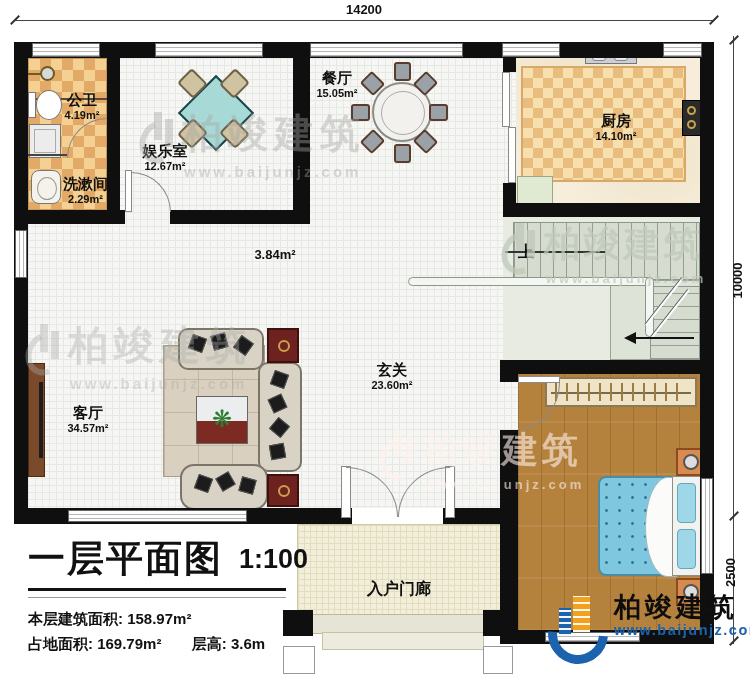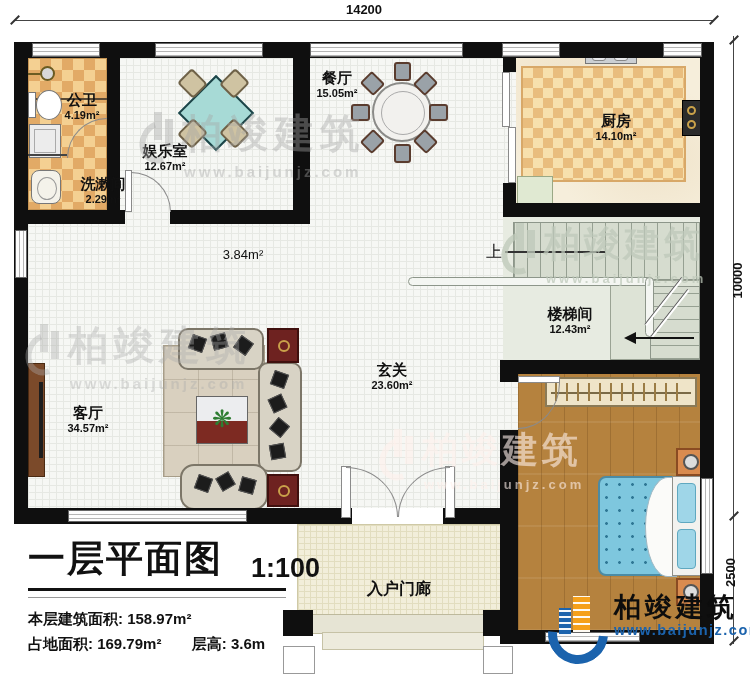--- a/index.html
+++ b/index.html
@@ -33,38 +33,38 @@
   .arc{position:absolute;box-sizing:border-box;}
   .treads-v{position:absolute;background-color:#d6dccf;border:1px solid #8d968a;box-sizing:border-box;
             background-image:repeating-linear-gradient(90deg,#96a092 0 1px,transparent 1px 13px);}
   .treads-h{position:absolute;background-color:#d6dccf;border:1px solid #8d968a;box-sizing:border-box;
             background-image:repeating-linear-gradient(0deg,#96a092 0 1px,transparent 1px 13px);}
   .rail{position:absolute;background:#f4f6f2;border:1px solid #8d968a;border-radius:5px;box-sizing:border-box;}
   
   .room-label{position:absolute;text-align:center;line-height:1.1;z-index:40;}
   .room-label .nm{display:block;font-size:15px;font-weight:700;}
   .room-label .ar{display:block;font-size:11px;font-weight:700;}
-  .small-note{position:absolute;font-size:13px;font-weight:400;z-index:40;}
+  .small-note{position:absolute;font-size:13px;font-weight:700;z-index:40;padding-left:32px;}
   .dim-line{position:absolute;background:#444;z-index:30;}
   .dim-tick{position:absolute;width:12px;height:2px;background:#333;transform:rotate(-45deg);z-index:31;}
   .dim-text{position:absolute;font-size:13px;font-weight:700;color:#111;text-align:center;z-index:31;}
   .vtext{transform:rotate(-90deg);}
   
   .wm{position:absolute;pointer-events:none;z-index:60;font-weight:900;}
   .wm-row{display:flex;align-items:center;gap:8px;}
   .wm-logo{position:relative;width:34px;height:44px;flex:0 0 auto;}
   .wm-logo::before{content:"";position:absolute;left:0;top:8px;width:26px;height:32px;border:6px solid currentColor;
                    border-right-color:transparent;border-top-color:transparent;border-radius:50%;transform:rotate(25deg);}
   .wm-logo::after{content:"";position:absolute;left:14px;top:0;width:8px;height:28px;background:currentColor;
                   box-shadow:11px 7px 0 0 currentColor;}
   .wm-text{font-size:40px;letter-spacing:6px;white-space:nowrap;}
   .wm-site{font-size:15px;letter-spacing:3px;margin-top:2px;margin-left:44px;white-space:nowrap;}
   
   .titleblock{position:absolute;left:28px;top:534px;z-index:70;}
-  .tb-row{display:flex;align-items:flex-end;gap:12px;}
+  .tb-row{display:flex;align-items:center;}
   .tb-title{font-size:37px;font-weight:900;letter-spacing:2px;}
   .tb-scale{font-size:27px;font-weight:700;margin-left:16px;}
   .tb-rule{width:258px;height:6px;border-top:3px solid #111;border-bottom:1px solid #999;margin:4px 0 8px 0;}
   .tb-stat{font-size:15px;font-weight:700;line-height:25px;white-space:nowrap;}
   .tb-gap{display:inline-block;width:22px;}
   
   .brand{position:absolute;left:546px;top:592px;z-index:80;display:flex;align-items:flex-start;}
   .brand-logo{position:relative;width:64px;height:68px;flex:0 0 auto;}
   .bl-arc{position:absolute;left:2px;top:12px;width:42px;height:42px;border:9px solid #1b63ad;border-radius:50%;
           border-top-color:transparent;border-right-color:transparent;transform:rotate(-40deg);}
@@ -256,39 +256,35 @@
   <div class="dim-tick" style="left:728px;top:39px;"></div>
   <div class="dim-tick" style="left:728px;top:515px;"></div>
   <div class="dim-tick" style="left:728px;top:640px;"></div>
   <div class="dim-text vtext" style="left:697px;top:273px;width:80px;">10000</div>
   <div class="dim-text vtext" style="left:700px;top:565px;width:60px;">2500</div>
 
   <div class="room-label" style="left:42px;top:92px;width:80px;">
     <span class="nm">公卫</span>
       <span class="ar">4.19m²</span>
     </div>
-  <div class="room-label" style="left:30px;top:176px;width:100px;margin-left:23px;">
+  <div class="room-label" style="left:30px;top:176px;width:111px;">
     <span class="nm">洗漱间</span>
       <span class="ar">2.29m²</span>
     </div>
   <div class="room-label" style="left:115px;top:143px;width:100px;">
     <span class="nm">娱乐室</span>
       <span class="ar">12.67m²</span>
     </div>
   <div class="room-label" style="left:297px;top:70px;width:80px;">
     <span class="nm">餐厅</span>
       <span class="ar">15.05m²</span>
     </div>
   <div class="room-label" style="left:566px;top:113px;width:100px;">
     <span class="nm">厨房</span>
       <span class="ar">14.10m²</span>
-    </div>
-  <div class="room-label" style="left:520px;top:306px;width:100px;">
-    <span class="nm">楼梯间</span>
-      <span class="ar">12.43m²</span>
     </div>
   <div class="room-label" style="left:347px;top:362px;width:90px;">
     <span class="nm">玄关</span>
       <span class="ar">23.60m²</span>
     </div>
   <div class="room-label" style="left:38px;top:405px;width:100px;">
     <span class="nm">客厅</span>
       <span class="ar">34.57m²</span>
     </div>
   <div class="room-label" style="left:329px;top:580px;width:140px;">

